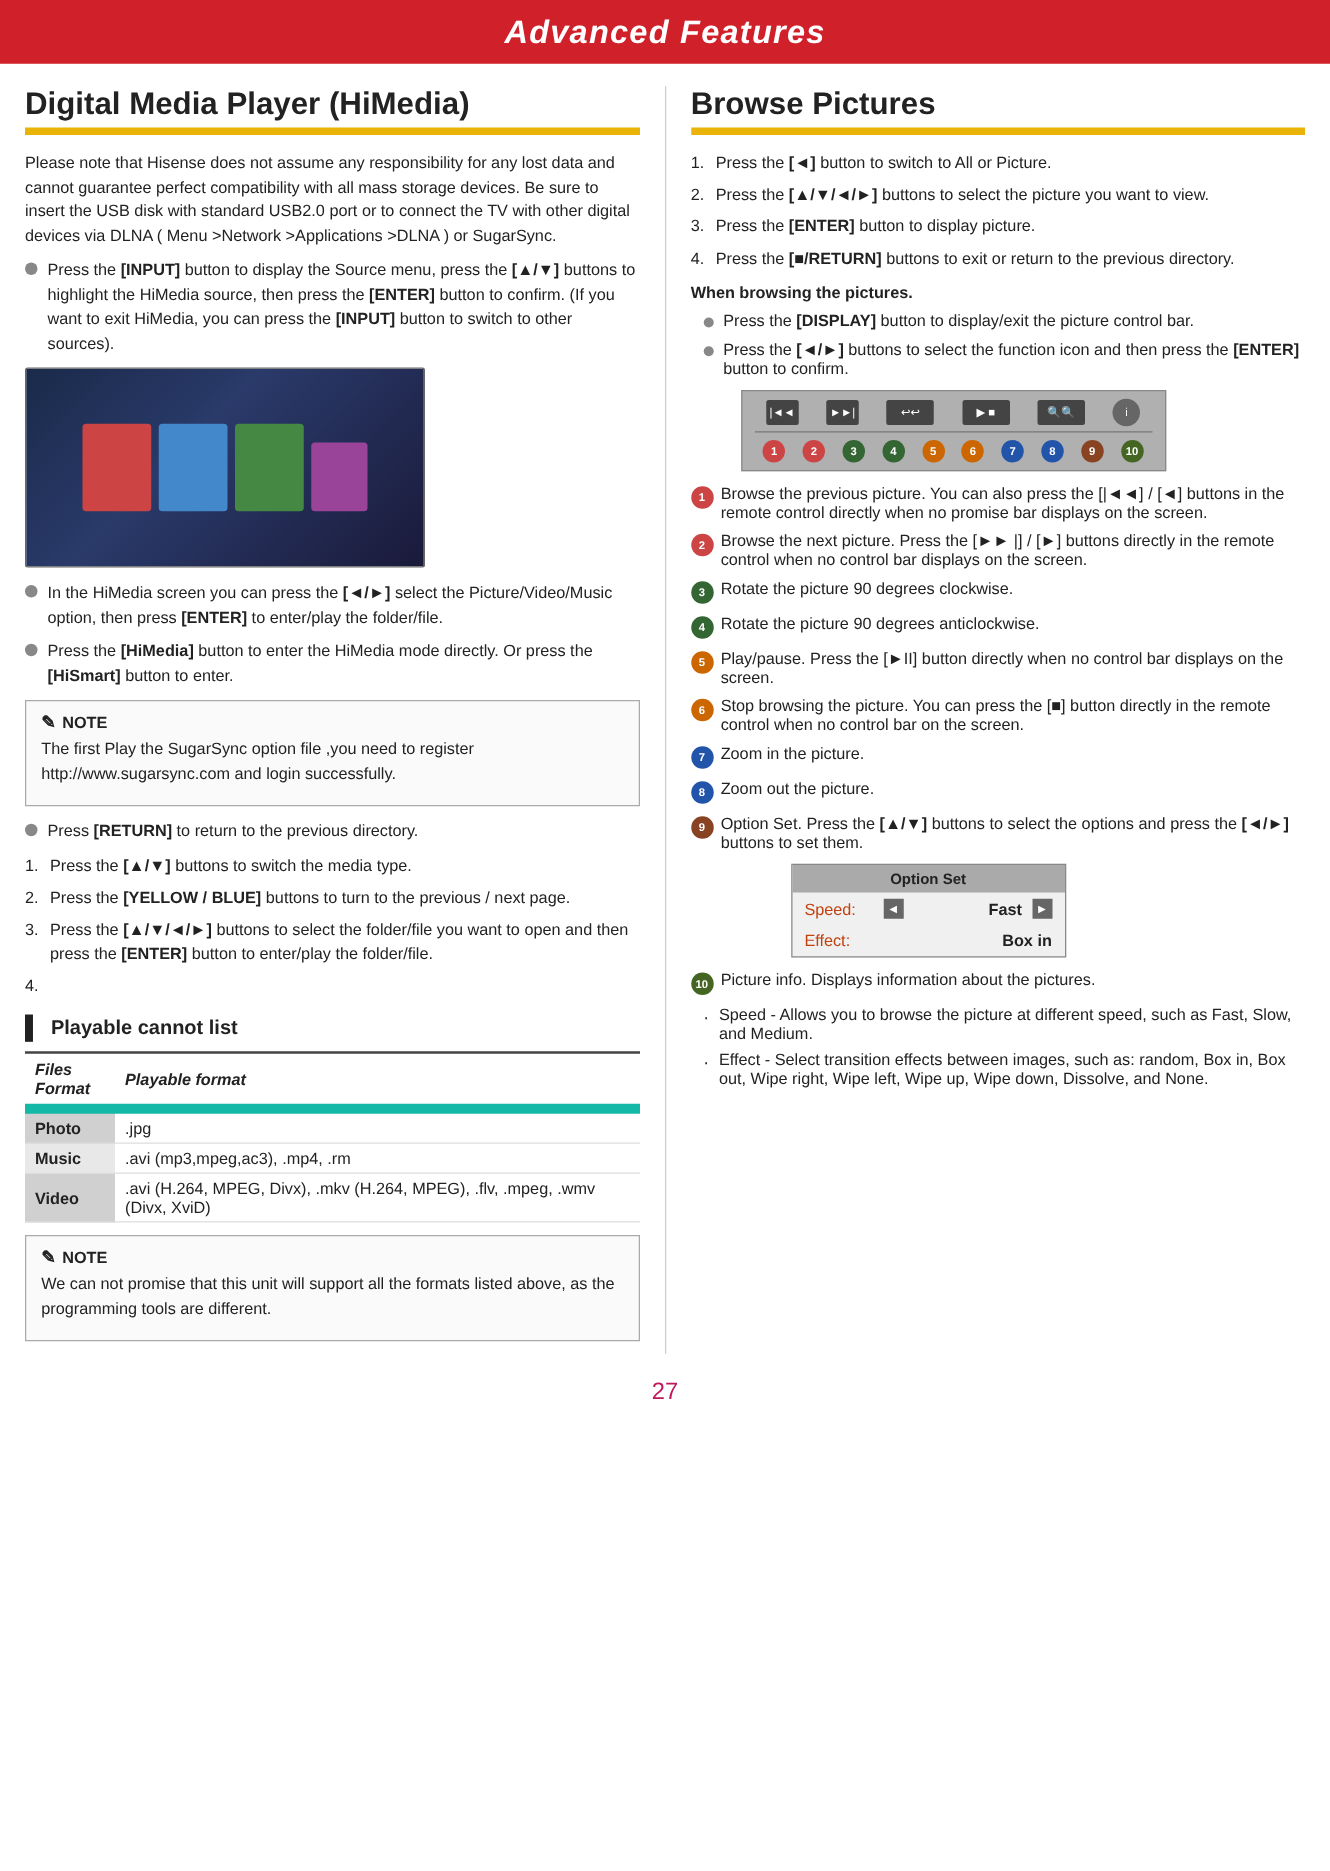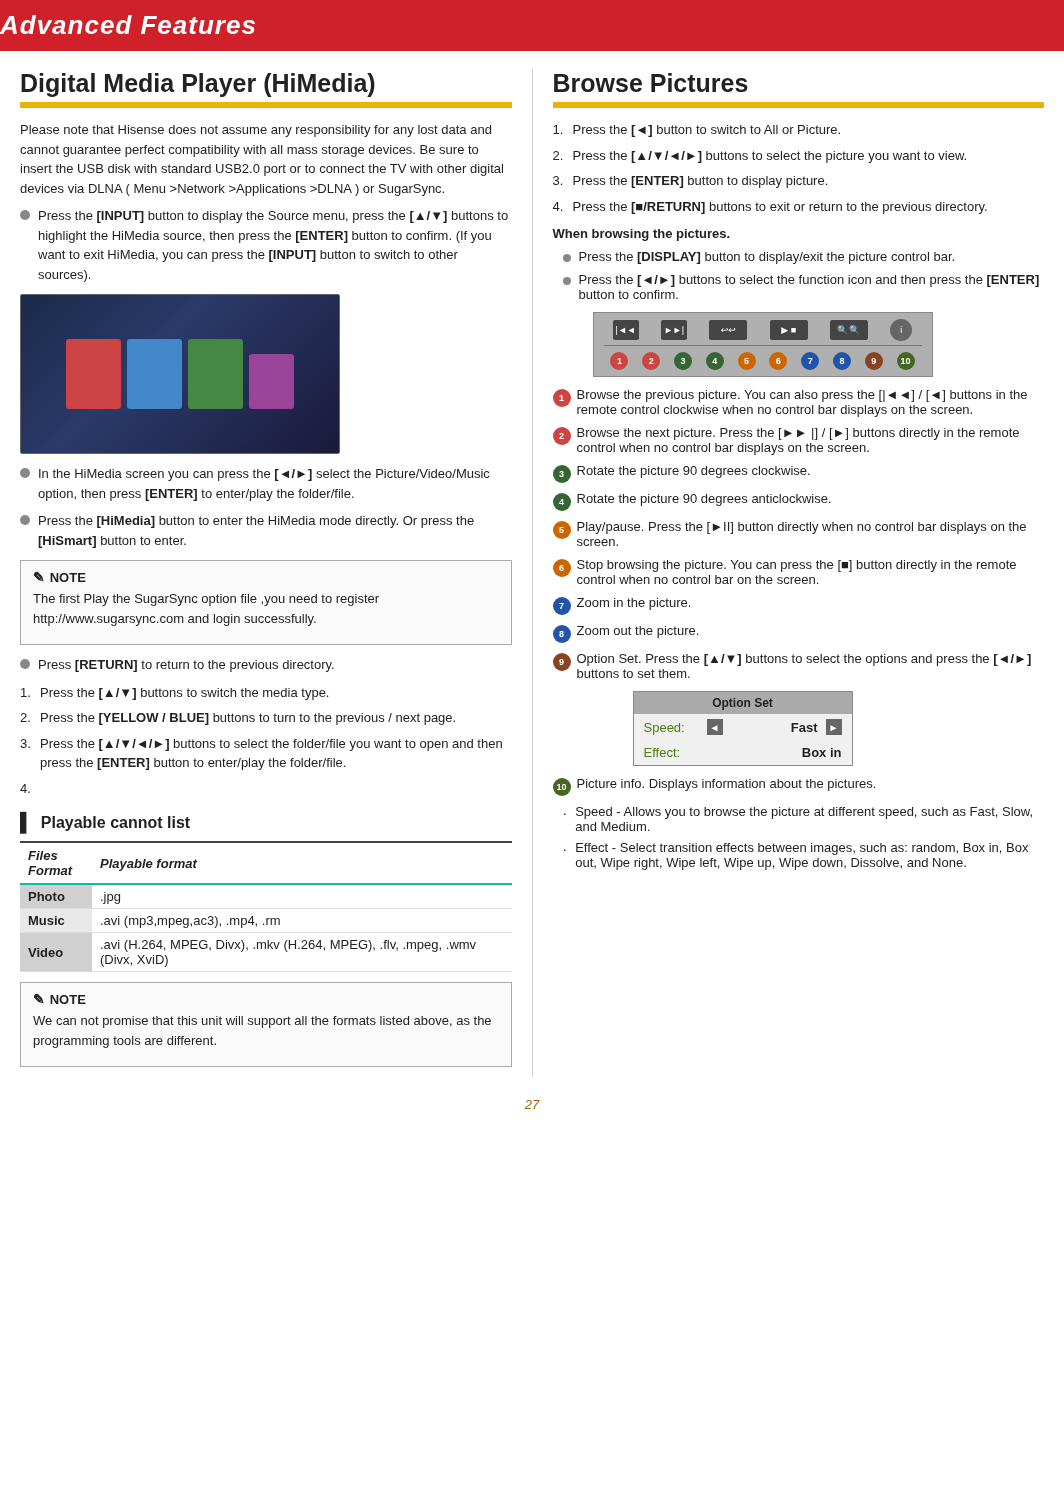--- a/index.html
+++ b/index.html
@@ -8,21 +8,21 @@
       font-size: 13px;
       background: #fff;
       width: 1064px;
       min-height: 1497px;
       color: #222;
     }
 
     
     .page-header {
       background: #d0202a;
-      text-align: left;
+      text-align: center;
       padding: 10px 0;
       margin-bottom: 18px;
     }
     .page-header h1 {
       color: #fff;
       font-size: 26px;
       font-weight: bold;
       font-style: italic;
       letter-spacing: 1px;
     }
@@ -155,21 +155,21 @@
       width: 100%;
       border-collapse: collapse;
       margin-bottom: 10px;
     }
     .format-table th {
       background: #fff;
       text-align: left;
       padding: 5px 8px;
       font-style: italic;
       font-weight: bold;
-      border-bottom: 2px solid #14b8a6;
+      border-bottom: 8px solid #14b8a6;
       border-top: 2px solid #444;
     }
     .format-table td {
       padding: 4px 8px;
       border-bottom: 1px solid #ddd;
     }
     .format-table tr:nth-child(odd) td:first-child {
       background: #d0d0d0;
       font-weight: bold;
     }
@@ -277,21 +277,21 @@
       font-size: 12px;
     }
     .option-set-row {
       display: flex;
       align-items: center;
       padding: 5px 10px;
       gap: 8px;
     }
     .option-set-label {
       width: 55px;
-      color: #4d7c0f;
+      color: #c2410c;
     }
     .option-set-value {
       flex: 1;
       text-align: right;
       font-weight: bold;
     }
     .arrow-btn {
       width: 16px;
       height: 16px;
       background: #666;
@@ -303,23 +303,22 @@
       cursor: pointer;
     }
 
     
     strong { font-weight: bold; }
 
     
     .page-footer {
       text-align: center;
       margin: 20px 0 10px;
-      font-size: 13px;
-      color: #a16207;
-      font-style: italic;
+      font-size: 19px;
+      color: #be185d;
     }
 
     
     .when-browsing {
       font-weight: bold;
       margin: 10px 0 8px 0;
       font-size: 13px;
     }
 
     
@@ -518,21 +517,21 @@
         <div class="ctrl-num orange">6</div>
         <div class="ctrl-num blue">7</div>
         <div class="ctrl-num blue">8</div>
         <div class="ctrl-num" style="background:#884422;">9</div>
         <div class="ctrl-num" style="background:#446622;">10</div>
       </div>
     </div>
 
     <div class="cnum-item">
       <span class="cnum">1</span>
-      <span>Browse the previous picture. You can also press the [|◄◄] / [◄] buttons in the remote control clockwise when no control bar displays on the screen.</span>
+      <span>Browse the previous picture. You can also press the [|◄◄] / [◄] buttons in the remote control directly when no promise bar displays on the screen.</span>
     </div>
     <div class="cnum-item">
       <span class="cnum">2</span>
       <span>Browse the next picture. Press the [►► |] / [►] buttons directly in the remote control when no control bar displays on the screen.</span>
     </div>
     <div class="cnum-item">
       <span class="cnum green" style="background:#336633;">3</span>
       <span>Rotate the picture 90 degrees clockwise.</span>
     </div>
     <div class="cnum-item">

